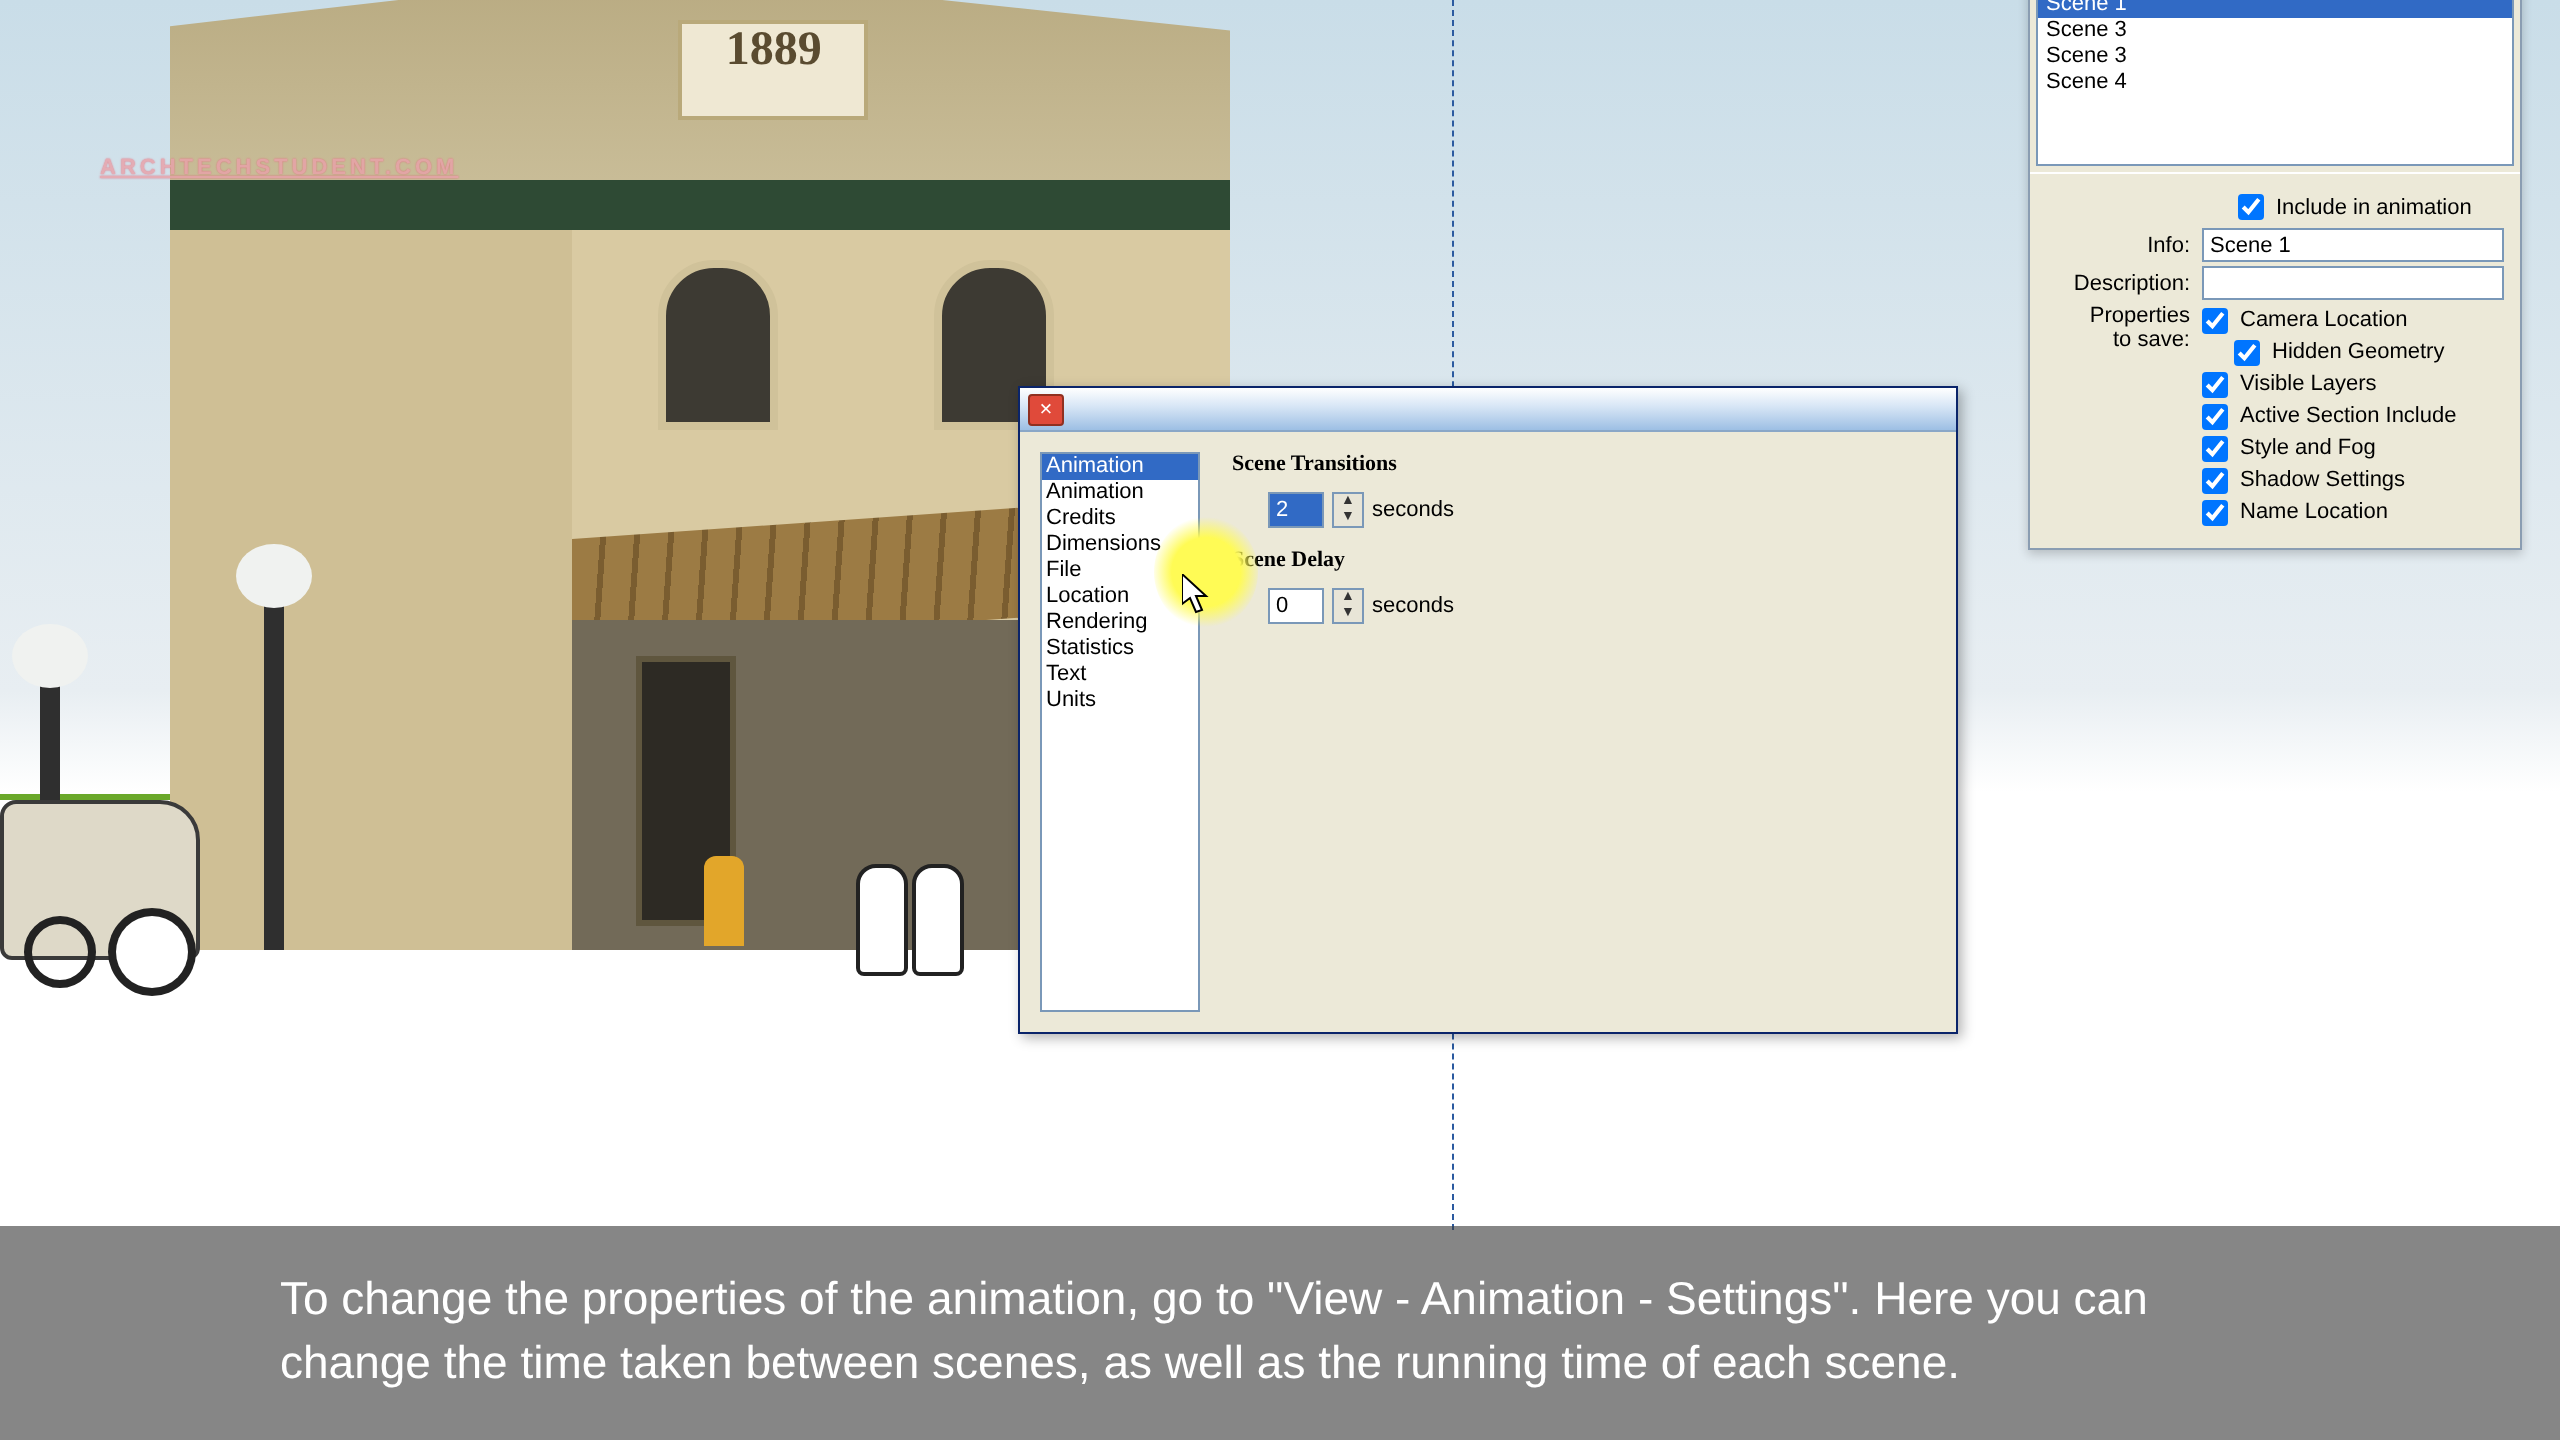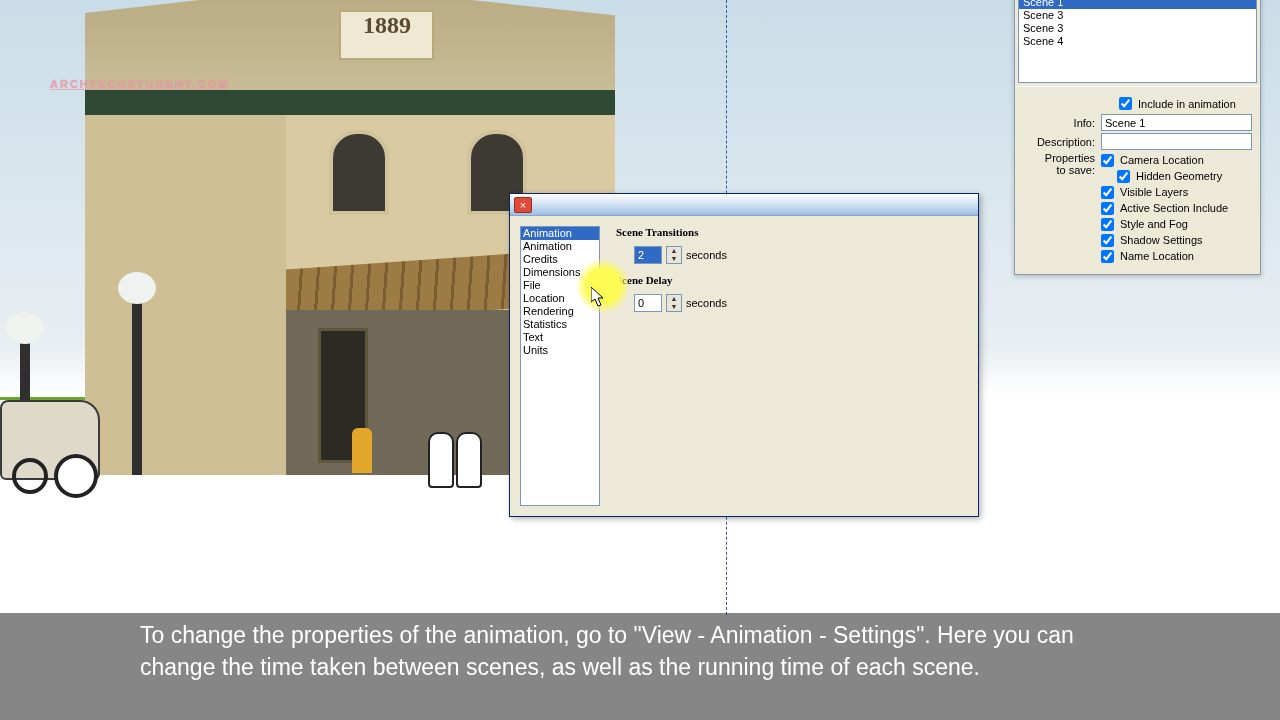--- a/index.html
+++ b/index.html
@@ -65,21 +65,21 @@
 .scn-sep{height:5px;background:#ece9d8;border-top:1px solid #fff;}
 .scn-props{padding:6px 8px 8px;}
 .prow{display:flex;align-items:center;margin:2px 0;}
 .prow .lab{width:72px;text-align:right;margin-right:6px;color:#000;}
 .prow input[type=text]{flex:1;height:17px;border:1px solid #7a98b8;background:#fff;padding:0 3px;font-size:11px;}
 .pchk{display:flex;align-items:center;gap:6px;margin-left:77px;margin-bottom:0px;height:16px;}
 .pchk input{width:13px;height:13px;}
 .plab-top{margin-left:18px;display:flex;align-items:center;gap:6px;margin-bottom:4px;}
 
 
-.sub{position:absolute;left:0;top:613px;width:100%;height:107px;background:rgba(60,60,60,.62);color:#fff;padding:6px 140px 0;font:400 23px/32px Arial;}
+.sub{position:absolute;left:0;top:613px;width:100%;height:107px;background:rgba(60,60,60,.62);color:#fff;padding:20px 140px 0;font:400 23px/32px Arial;}
 </style>
 </head>
 <body>
 
 <div class="viewport">
   <div class="axis-v"></div>
   <div class="ground"></div>
   <div class="building">
     <div class="b-roof"></div>
     <div class="b-cornice"></div>

